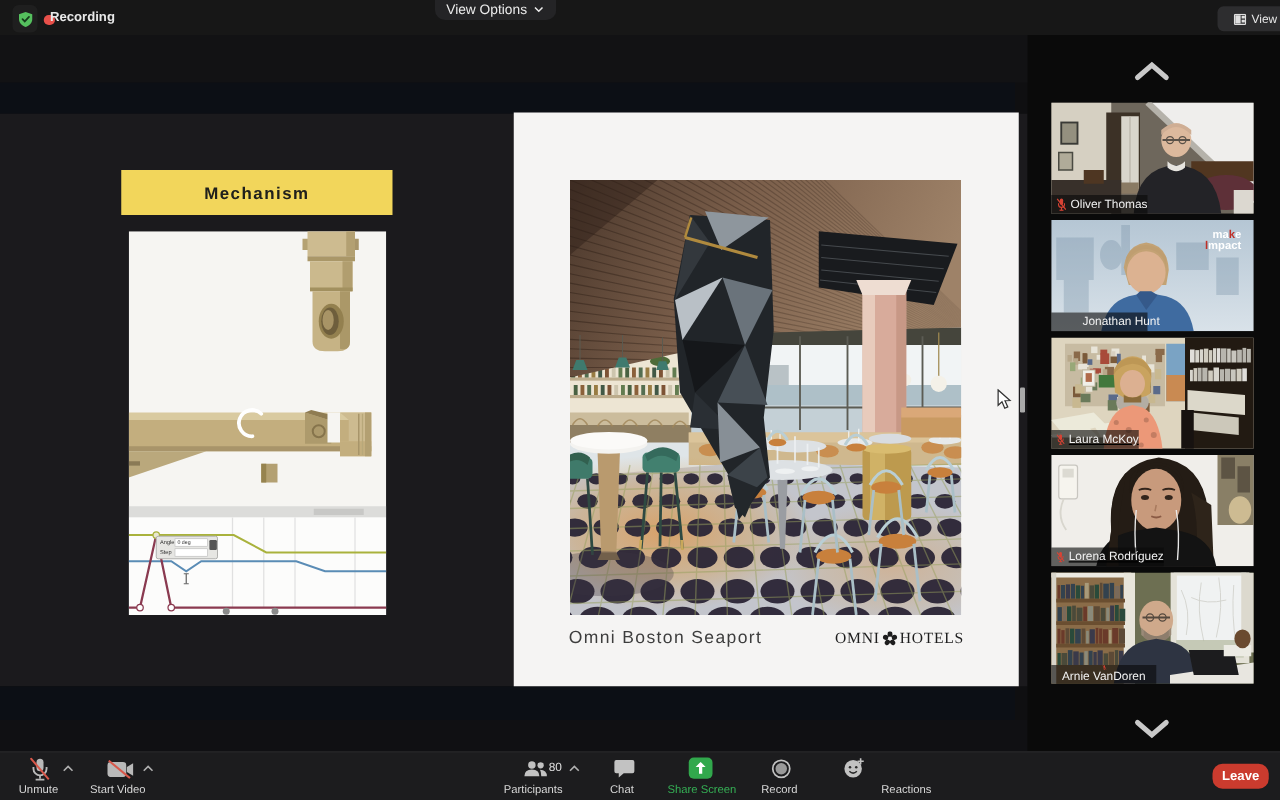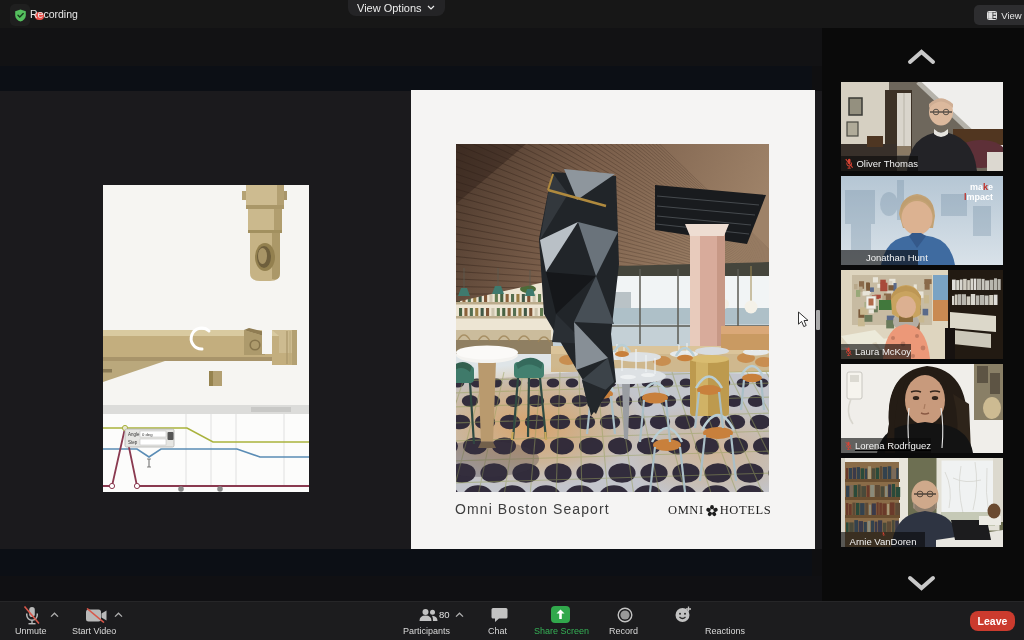--- a/index.html
+++ b/index.html
@@ -16,37 +16,40 @@
 <div class="abs" style="left:0;top:549px;width:812px;height:27px;background:#0c0f15;"></div>
 <div class="abs" style="left:0;top:576px;width:822px;height:25px;background:#101013;"></div>
 <div class="abs" style="left:822px;top:28px;width:202px;height:573px;background:#0a0a0a;"></div>
 <div class="abs" style="left:0;top:601px;width:1024px;height:39px;background:#1c1c1e;border-top:1px solid #262628;"></div>
 <div class="abs" style="left:10px;top:4px;width:20px;height:22px;background:#1f1f1f;border-radius:5px;"></div>
 <svg class="abs" style="left:13.5px;top:9px;" width="13" height="13" viewBox="0 0 13 13">
 <path d="M6.5 0.5 L11.8 2.3 L11.8 6.2 C11.8 9.5 9.4 11.6 6.5 12.5 C3.6 11.6 1.2 9.5 1.2 6.2 L1.2 2.3 Z" fill="#55c05e"></path>
 <path d="M4 6.3 L5.8 8.1 L9.2 4.5" stroke="#173a1c" stroke-width="1.4" fill="none" stroke-linecap="round"></path>
 </svg>
 <div class="abs" style="left:35px;top:11.5px;width:8.5px;height:8.5px;border-radius:50%;background:#e8504a;"></div>
-<div class="abs" style="left:30px;top:8px;font-size:10.5px;font-weight:normal;color:#e8e8e8;">Recording</div>
+<div class="abs" style="left:40px;top:8px;font-size:10.5px;font-weight:bold;color:#e8e8e8;">Recording</div>
 <div class="abs" style="left:348px;top:0;height:15.5px;border-radius:0 0 8px 8px;overflow:hidden;display:flex;">
 <div style="background:#242426;display:flex;align-items:center;padding:0 10px 0 9px;">
 <span style="font-size:11px;color:#ececec;">View Options</span>
 <svg style="margin-left:5px;" width="8" height="5" viewBox="0 0 8 5">
           <path d="M1 1 L4 4 L7 1" stroke="#ececec" stroke-width="1.2" fill="none"></path>
         </svg>
 </div>
     </div>
 <div class="abs" style="left:974px;top:5px;width:61px;height:20px;background:#2d2d2f;border-radius:5px;display:flex;align-items:center;justify-content:center;">
 <svg width="10" height="9" viewBox="0 0 10 9">
         <rect x="0.5" y="0.5" width="9" height="8" rx="1" fill="none" stroke="#e0e0e0"></rect>
         <rect x="1.2" y="1.2" width="4.3" height="6.6" fill="#e0e0e0"></rect>
         <rect x="6.3" y="1.6" width="2.6" height="2.2" fill="#e0e0e0"></rect>
         <rect x="6.3" y="4.8" width="2.6" height="2.2" fill="#e0e0e0"></rect>
       </svg>
 <span style="font-size:9.5px;color:#e8e8e8;margin-left:4px;">View</span>
+    </div>
+<div class="abs" style="left:97px;top:136px;width:217px;height:36px;background:#f2d65b;display:flex;align-items:center;justify-content:center;">
+      <span style="font-size:13.5px;font-weight:bold;letter-spacing:1.2px;color:#20201c;">Mechanism</span>
     </div>
 <svg class="abs" style="left:103px;top:185px;" width="206" height="307" viewBox="0 0 206 307">
 <rect width="206" height="307" fill="#f6f5f2"></rect>
 
 <g>
 <rect x="139" y="6" width="4.5" height="9" fill="#b5a273"></rect>
 <rect x="179.5" y="6" width="4.5" height="9" fill="#a8956a"></rect>
 <rect x="143" y="0" width="38" height="20" fill="#cdbb90"></rect>
 <rect x="174" y="0" width="7" height="20" fill="#b3a072"></rect>
 <rect x="143" y="20" width="38" height="4" fill="#aa9768"></rect>
@@ -755,21 +758,21 @@
 <g fill="#7a4a3a" opacity="0.35">
           <circle cx="52" cy="68" r="2"></circle>
           <circle cx="62" cy="74" r="2.4"></circle>
           <circle cx="76" cy="66" r="2"></circle>
           <circle cx="82" cy="78" r="2.4"></circle>
           <circle cx="58" cy="84" r="2"></circle>
           <circle cx="72" cy="86" r="2"></circle>
         </g>
 </g>
 </svg>
-<div class="abs" style="left:841px;top:344px;width:70px;height:15px;background:rgba(10,10,10,0.62);display:flex;align-items:center;">
+<div class="abs" style="left:841px;top:344px;width:70px;height:15px;background:rgba(10,10,10,0.62);display:flex;align-items:center;text-decoration:underline;">
 <svg style="margin:0 3px 0 4px;" width="9" height="11" viewBox="0 0 9 11">
         <g fill="#d84334">
           <rect x="3.1" y="0.5" width="2.8" height="5.5" rx="1.4"></rect>
           <path d="M1.5 4.5 L1.5 5.5 A3 3 0 0 0 7.5 5.5 L7.5 4.5 L6.6 4.5 L6.6 5.5 A2.1 2.1 0 0 1 2.4 5.5 L2.4 4.5 Z"></path>
           <rect x="4" y="8.3" width="1" height="2"></rect>
           <rect x="2.8" y="10" width="3.4" height="1"></rect>
         </g>
         <line x1="0.8" y1="0.8" x2="8.2" y2="10" stroke="#d84334" stroke-width="1.1"></line>
       </svg>
 <span style="font-size:9.5px;color:#f2f2f2;white-space:nowrap;">Laura McKoy</span>

